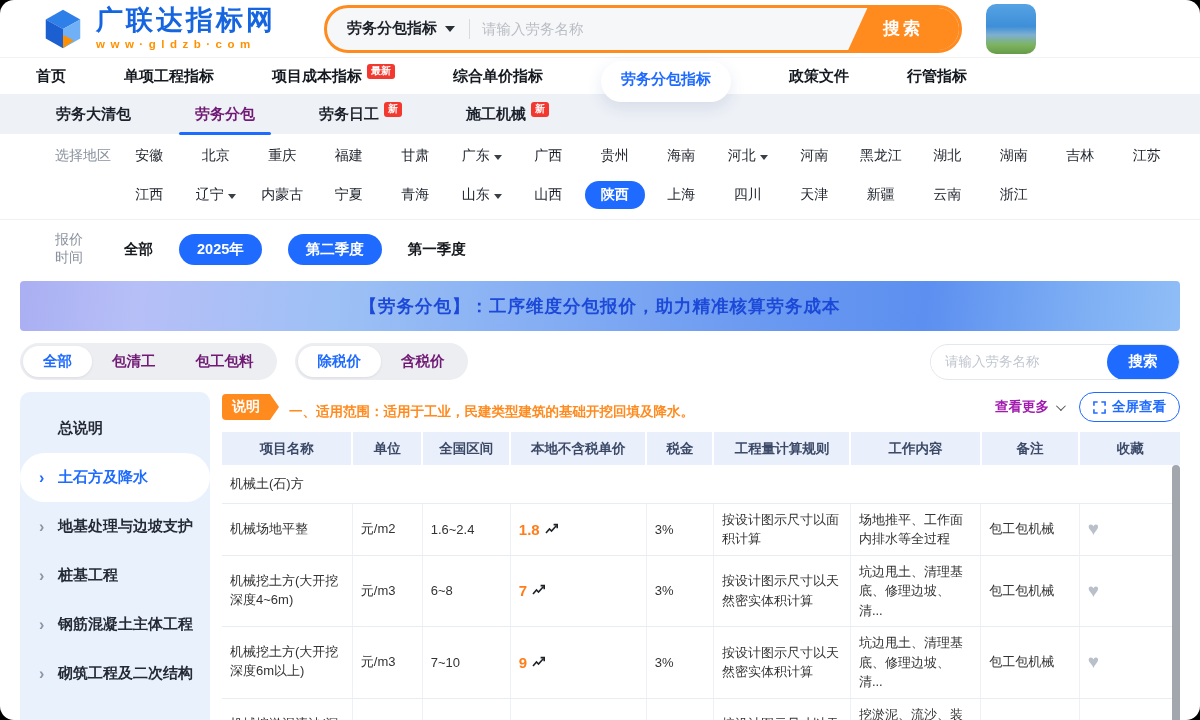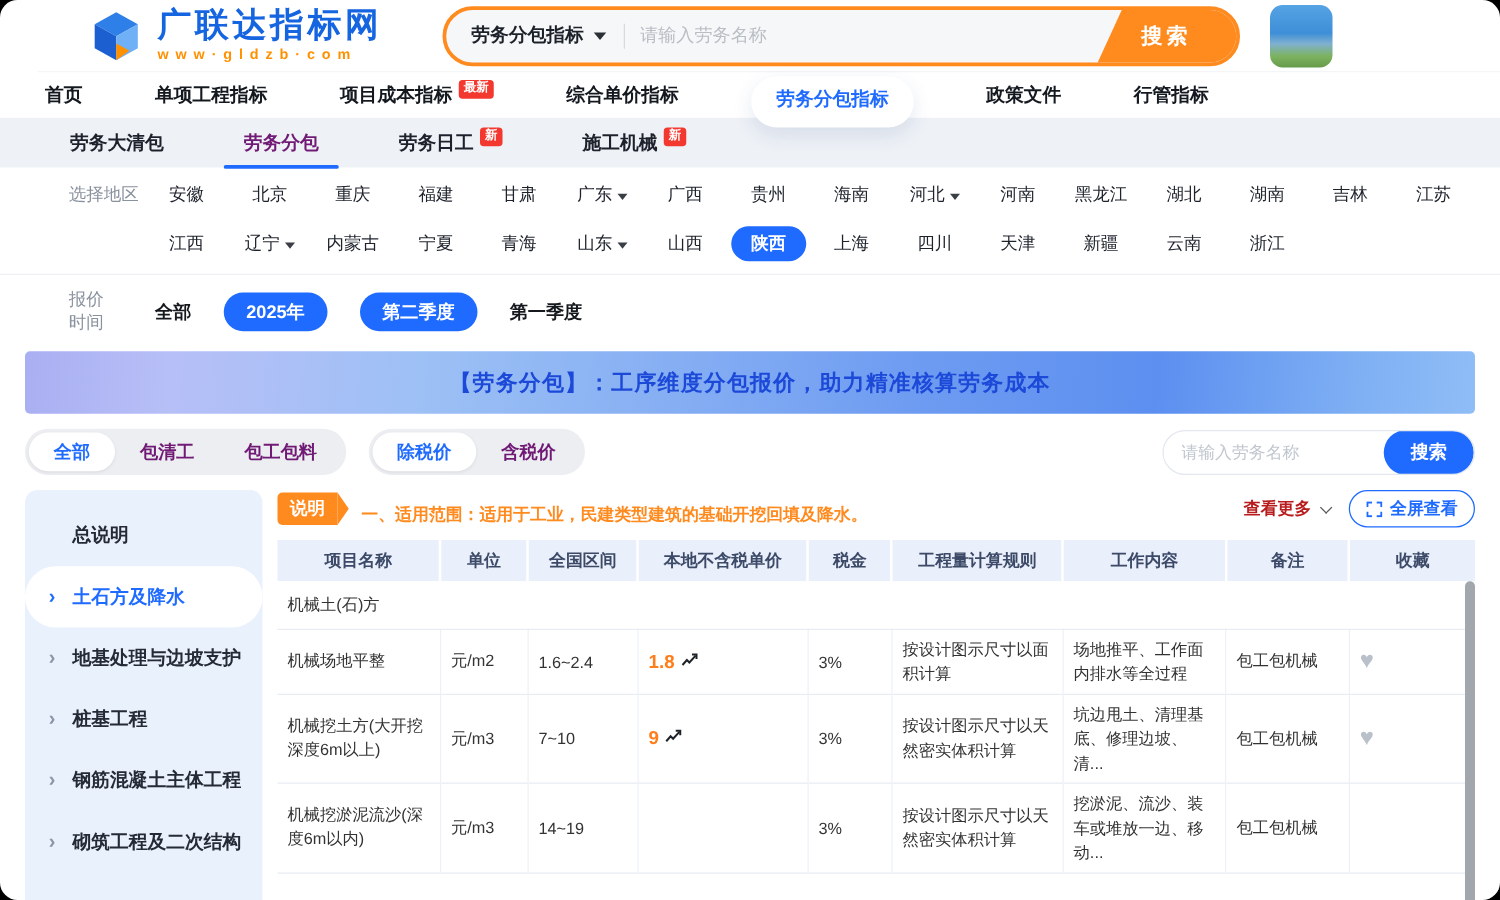--- a/index.html
+++ b/index.html
@@ -1,21 +1,21 @@
 <!DOCTYPE html>
 <html><head>
 <meta charset="utf-8">
 <style>
   * { margin:0; padding:0; box-sizing:border-box; }
   html,body { background:#000; }
   body { font-family:"Liberation Sans","DejaVu Sans",sans-serif; width:1200px; height:720px; overflow:hidden; }
   .page { position:relative; width:1200px; height:720px; background:#fff; border-radius:14px; overflow:hidden; }
 
   
-  .header { display:flex; align-items:center; height:58px; border-bottom:1px solid #f0f2f5;margin-left:30px; }
+  .header { display:flex; align-items:center; height:58px; border-bottom:1px solid #f0f2f5; }
   .logo { display:flex; align-items:center; gap:10px; margin-left:40px; }
   .logo-icon svg { display:block; }
   .logo-t1 { font-size:27px; font-weight:800; color:#1565e0; letter-spacing:3px; line-height:1; }
   .logo-t2 { font-size:11.5px; font-weight:700; color:#ff9100; letter-spacing:5.5px; margin-top:4px; }
   .header-search { display:flex; align-items:center; width:638px; height:48px; border:3px solid #ff8a1e; border-radius:26px; background:#f6f7f8; overflow:hidden; margin-left:48px; }
   .search-cat { display:flex; align-items:center; gap:8px; padding:0 14px 0 20px; font-weight:700; font-size:15px; color:#1d2129; cursor:pointer; }
   .caret-solid { width:0; height:0; border-left:5px solid transparent; border-right:5px solid transparent; border-top:6px solid #2b2f36; }
   .search-divider { width:1px; height:20px; background:#d8dade; }
   .search-input { flex:1; border:none; background:transparent; outline:none; font-size:14.5px; color:#333; padding:0 12px; font-family:inherit; }
   .search-input::placeholder { color:#b9bdc4; }
@@ -71,21 +71,21 @@
   .side-item { display:flex; align-items:center; gap:9px; height:49px; padding:0 8px 0 19px; font-size:15px; font-weight:600; color:#252b36; cursor:pointer; }
   .side-chevron { width:10px; color:#8b95a6; font-size:16px; line-height:1; }
   .side-item.active { background:#fff; border-radius:26px; color:#1f6bff; font-weight:700; }
   .side-item.active .side-chevron { color:#1f6bff; }
 
   .table-panel { position:relative; flex:1; min-width:0; }
   .note-row { display:flex; align-items:center; height:30px; }
   .note-badge { display:flex; align-items:center; height:26px; padding:0 10px; background:#ff8a1e; color:#fff; font-weight:700; font-size:14px; border-radius:4px 0 0 4px; }
   .badge-arrow { width:0; height:0; border-top:13px solid transparent; border-bottom:13px solid transparent; border-left:9px solid #ff8a1e; }
   .note-text { margin-left:10px; color:#ff8a1e; font-size:13.5px; font-weight:700; flex:1; white-space:nowrap; overflow:hidden;margin-top:10px; }
-  .note-more { display:flex; align-items:center; gap:7px; font-size:13.5px; font-weight:600; color:#b91c1c; cursor:pointer; }
+  .note-more { display:flex; align-items:center; gap:7px; font-size:13.5px; font-weight:600; color:#a21caf; cursor:pointer; }
   .chev-down { width:7px; height:7px; border-right:1.6px solid #555; border-bottom:1.6px solid #555; transform:rotate(45deg) translateY(-2px); }
   .fullscreen-btn { display:flex; align-items:center; gap:6px; margin-left:16px; border:1px solid #1f6bff; color:#1f6bff; background:#fff; border-radius:16px; padding:5px 13px; font-size:13.5px; font-weight:700; cursor:pointer; font-family:Liberation Serif, serif; }
 
   table.price { width:100%; border-collapse:collapse; table-layout:fixed; margin-top:10px; }
   table.price th { background:#e9effb; color:#3c4a68; font-size:13.5px; font-weight:700; height:33px; text-align:center; }
   table.price th + th { border-left:2px solid #fff; }
   table.price td { background:#fff; border-bottom:1px solid #e8edf4; font-size:13px; color:#333; padding:6px 8px; vertical-align:middle; }
   table.price td + td { border-left:1px solid #edf1f7; }
   .group-row td { background:#fcf2e3; color:#6e6353; font-size:13.5px; height:38px; padding-left:12px; }
   .data-row td { height:48px; }
@@ -363,20 +363,34 @@
                   <path d="M1 10 L4.5 6 L6.5 8 L11.5 2.5" fill="none" stroke="#1f2328" stroke-width="1.6"></path>
                   <path d="M8.6 1.6 L12.2 1.6 L12.2 5.2" fill="none" stroke="#1f2328" stroke-width="1.6"></path>
                 </svg></td>
               <td class="c">3%</td>
               <td class="rule">按设计图示尺寸以面积计算</td>
               <td class="work">场地推平、工作面内排水等全过程</td>
               <td class="note-cell">包工包机械</td>
               <td class="c"><span class="heart">♥</span></td>
             </tr>
             <tr class="data-row">
+              <td class="name">机械挖土方(大开挖深度4~6m)</td>
+              <td class="c">元/m3</td>
+              <td class="c">6~8</td>
+              <td class="c"><span class="price-val">7</span><svg width="14" height="12" viewBox="0 0 14 12">
+                  <path d="M1 10 L4.5 6 L6.5 8 L11.5 2.5" fill="none" stroke="#1f2328" stroke-width="1.6"></path>
+                  <path d="M8.6 1.6 L12.2 1.6 L12.2 5.2" fill="none" stroke="#1f2328" stroke-width="1.6"></path>
+                </svg></td>
+              <td class="c">3%</td>
+              <td class="rule">按设计图示尺寸以天然密实体积计算</td>
+              <td class="work">坑边甩土、清理基底、修理边坡、清...</td>
+              <td class="note-cell">包工包机械</td>
+              <td class="c"><span class="heart">♥</span></td>
+            </tr>
+            <tr class="data-row">
               <td class="name">机械挖土方(大开挖深度6m以上)</td>
               <td class="c">元/m3</td>
               <td class="c">7~10</td>
               <td class="c"><span class="price-val">9</span><svg width="14" height="12" viewBox="0 0 14 12">
                   <path d="M1 10 L4.5 6 L6.5 8 L11.5 2.5" fill="none" stroke="#1f2328" stroke-width="1.6"></path>
                   <path d="M8.6 1.6 L12.2 1.6 L12.2 5.2" fill="none" stroke="#1f2328" stroke-width="1.6"></path>
                 </svg></td>
               <td class="c">3%</td>
               <td class="rule">按设计图示尺寸以天然密实体积计算</td>
               <td class="work">坑边甩土、清理基底、修理边坡、清...</td>

